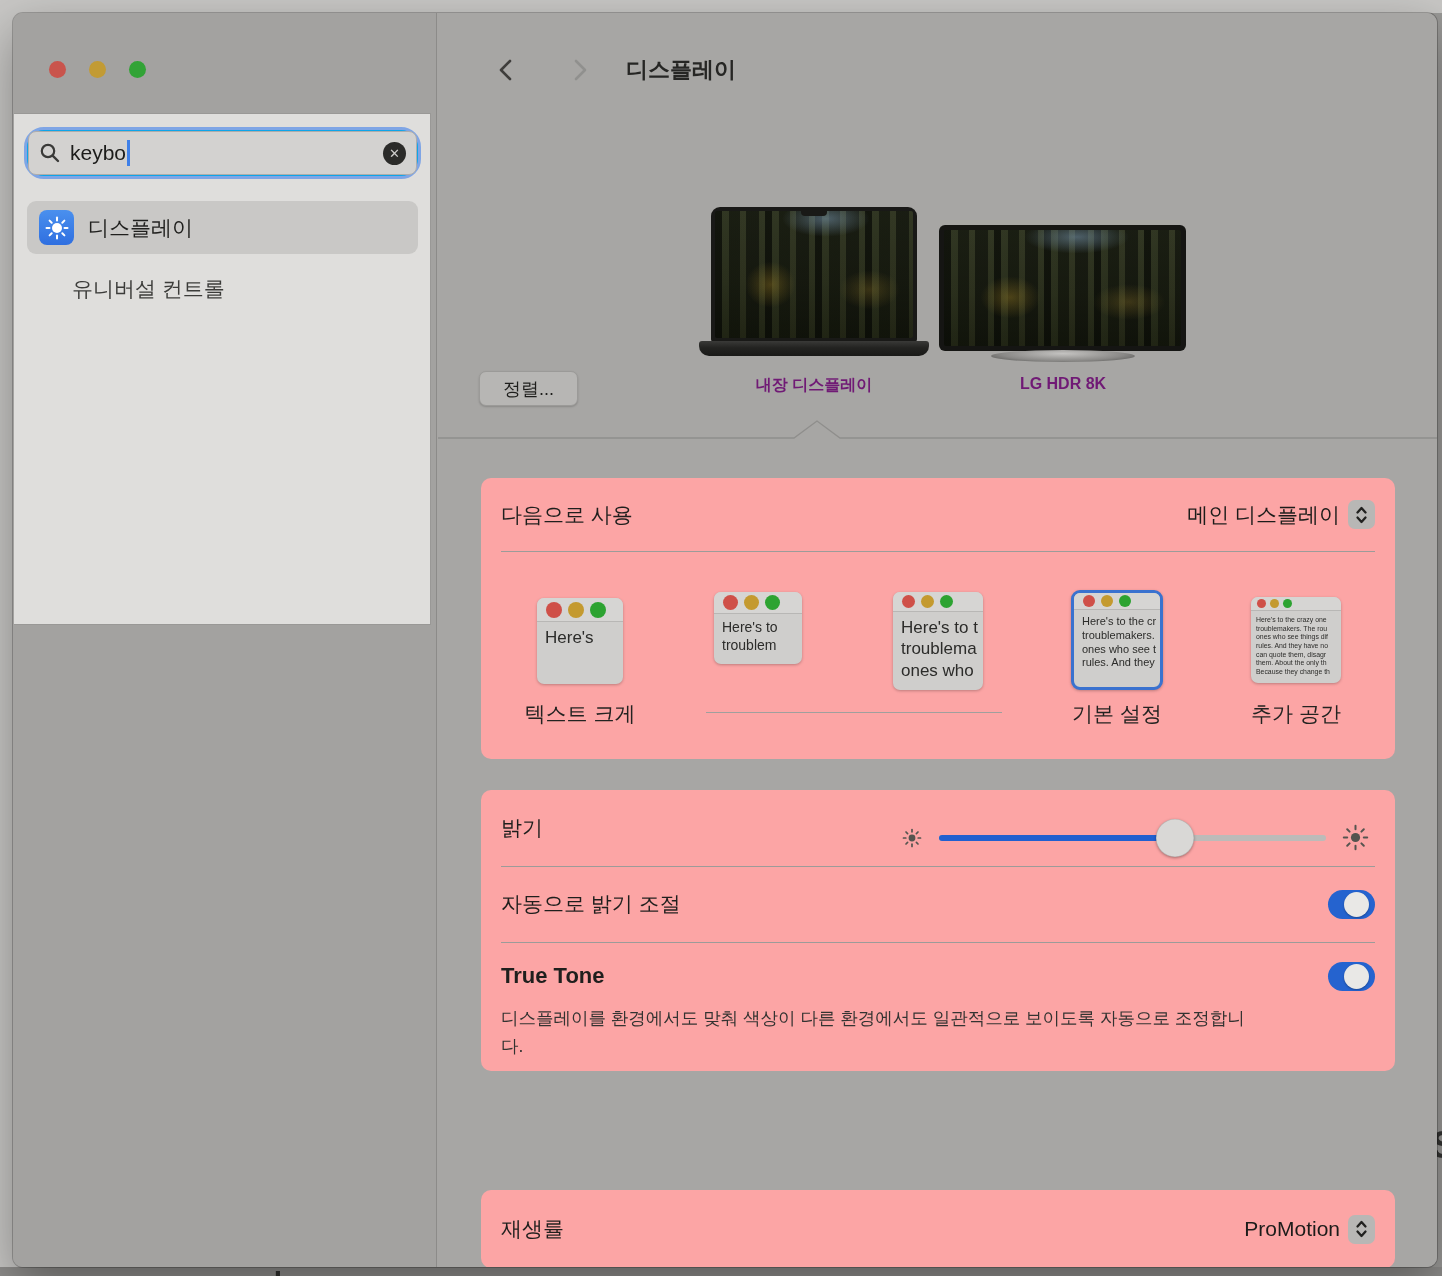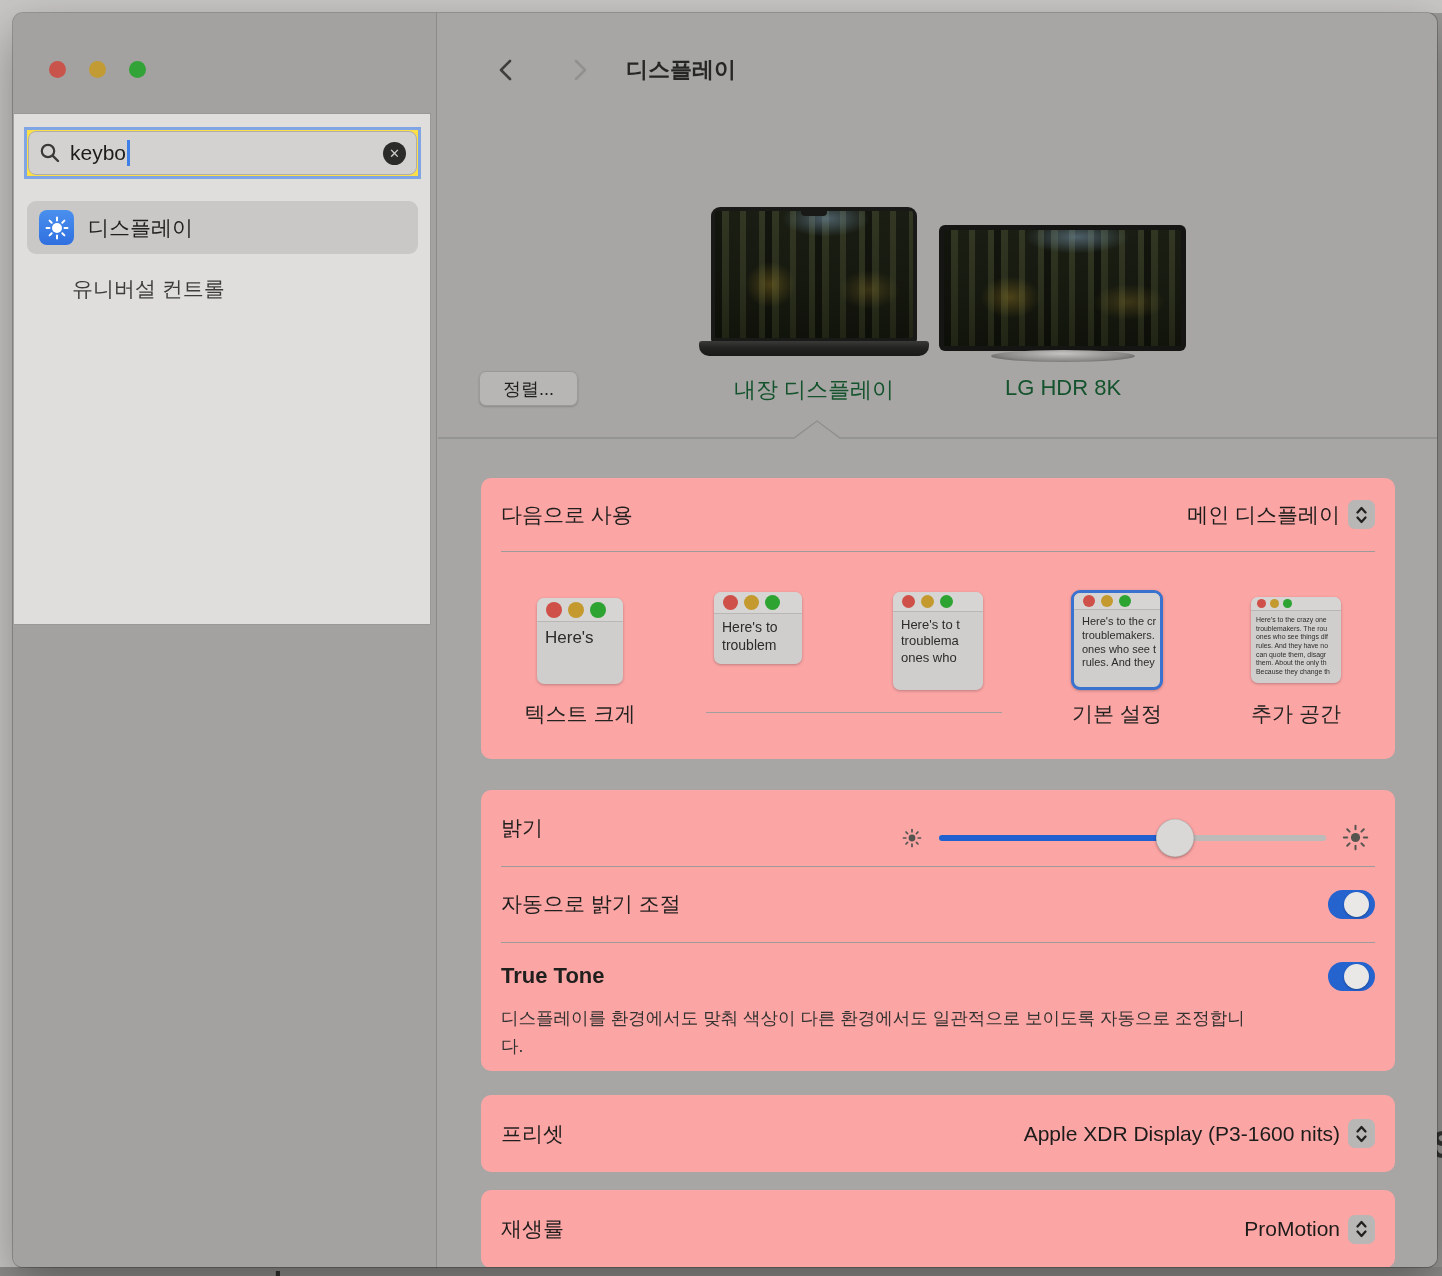--- a/index.html
+++ b/index.html
@@ -20,21 +20,21 @@
 
   
   .sidebar { position:absolute; left:0; top:0; width:424px; height:100%; background:#a3a2a0; border-right:1px solid #8c8b89; }
   .traffic { position:absolute; left:36px; top:48px; display:flex; gap:23px; }
   .traffic span { width:17px; height:17px; border-radius:50%; display:block; }
   .t-red { background:#c9544c; } .t-yellow { background:#c29b35; } .t-green { background:#32a336; }
 
   .search-panel { position:absolute; left:1px; top:100px; width:417px; height:512px;
     background:#dfdedc; border:1px solid #999896; border-left:none; }
   .search-field { position:absolute; left:10px; top:13px; width:397px; height:52px;
-    border:3px solid #7fa5e5; border-radius:0; background:#fde047; }
+    border:3px solid #7fa5e5; border-radius:20px; background:#0ea5e9; }
   .search-inner { position:absolute; inset:1px; border:1px solid #aeadab; border-radius:8px;
     background:#d3d2d0; display:flex; align-items:center; padding:0 10px; }
   .search-inner svg.mag { flex:0 0 auto; margin-right:9px; }
   .search-text { font-size:21px; color:#1c1c1a; }
   .caret { display:inline-block; width:3px; height:26px; background:#3f80e8; vertical-align:middle; margin-left:1px; }
   .clear-btn { margin-left:auto; width:23px; height:23px; border-radius:50%; background:#2b2b29;
     color:#cfcecc; font-size:13px; font-weight:700; display:flex; align-items:center; justify-content:center; }
 
   .result-row { position:absolute; left:13px; top:87px; width:391px; height:53px;
     background:#c9c8c6; border-radius:9px; display:flex; align-items:center; padding:0 12px; }
@@ -64,21 +64,21 @@
   .wallpaper { width:100%; height:100%; border-radius:2px; overflow:hidden;
     background:
       radial-gradient(ellipse 34% 22% at 56% 6%, rgba(120,150,175,0.55), transparent 65%),
       radial-gradient(ellipse 18% 26% at 28% 58%, rgba(200,160,45,0.30), transparent 70%),
       radial-gradient(ellipse 22% 22% at 78% 62%, rgba(205,165,55,0.22), transparent 70%),
       repeating-linear-gradient(90deg,
         rgba(8,10,5,0.70) 0 7px, rgba(62,70,36,0.25) 7px 14px,
         rgba(14,17,8,0.60) 14px 25px, rgba(84,88,46,0.18) 25px 31px,
         rgba(10,12,6,0.55) 31px 44px, rgba(70,76,40,0.22) 44px 50px),
       linear-gradient(180deg,#2c3122 0%,#23271a 55%,#16190f 100%); }
-  .display-label { position:absolute; top:362px; font-size:22px; font-weight:400; color:#14532d; text-align:center; }
+  .display-label { position:absolute; top:362px; font-size:16px; font-weight:700; color:#701a75; text-align:center; }
   .dl-builtin { left:256px; width:240px; }
   .dl-lg { left:505px; width:240px; }
 
   .arrange-btn { position:absolute; left:41px; top:358px; width:99px; height:35px;
     background:#b7b6b4; border:1px solid #9b9a98; border-radius:7px;
     box-shadow:0 1px 2px rgba(0,0,0,0.18); font-size:18px; color:#1e1e1c;
     display:flex; align-items:center; justify-content:center; }
 
   .notch-divider { position:absolute; left:0; top:406px; width:999px; height:20px; }
 
@@ -99,21 +99,21 @@
   .mini { position:absolute; background:#cfcecc; border-radius:7px; overflow:hidden;
     box-shadow:0 1px 3px rgba(0,0,0,0.25); }
   .mini .bar { background:#d6d5d3; border-bottom:1px solid #b8b7b5; display:flex; align-items:center; padding-left:9px; gap:6px; }
   .mini .bar i { border-radius:50%; display:block; flex:0 0 auto; }
   .mini .txt { color:#2c2c2a; padding:5px 0 0 8px; white-space:pre; line-height:1.25; }
   .m1 { left:56px;  top:120px; width:86px; height:86px; }
   .m1 .bar { height:24px; } .m1 .bar i { width:16px; height:16px; } .m1 .txt { font-size:17px; }
   .m2 { left:233px; top:114px; width:88px; height:72px; }
   .m2 .bar { height:22px; } .m2 .bar i { width:15px; height:15px; } .m2 .txt { font-size:14px; }
   .m3 { left:412px; top:114px; width:90px; height:98px; }
-  .m3 .bar { height:20px; } .m3 .bar i { width:13px; height:13px; } .m3 .txt { font-size:13px; }
+  .m3 .bar { height:20px; } .m3 .bar i { width:13px; height:13px; } .m3 .txt { font-size:17px; }
   .m4 { left:590px; top:112px; width:92px; height:100px; border:3px solid #3a72cf; border-radius:9px; }
   .m4 .bar { height:17px; } .m4 .bar i { width:12px; height:12px; } .m4 .txt { font-size:11px; }
   .m5 { left:770px; top:119px; width:90px; height:86px; }
   .m5 .bar { height:14px; padding-left:6px; gap:4px; } .m5 .bar i { width:9px; height:9px; } .m5 .txt { font-size:6.9px; padding-left:5px; }
   .dot-r { background:#cf5048; } .dot-y { background:#c49a2f; } .dot-g { background:#2da331; }
   .mini-label { position:absolute; top:222px; font-size:21px; font-weight:400; color:#232321; text-align:center; }
   .ml1 { left:19px; width:160px; } .ml4 { left:556px; width:160px; } .ml5 { left:735px; width:160px; }
   .group-line { position:absolute; left:225px; top:234px; width:296px; height:1px; background:#a09f9d; }
 
   
@@ -339,32 +339,20 @@
 
       <div class="row" style="top:160px; height:52px;">
         <span class="row-label" style="font-size:22px; font-weight:600;">True Tone</span>
         <div class="toggle">
             <div class="kn"></div>
           </div>
       </div>
       <div class="tt-desc">디스플레이를 환경에서도 맞춰 색상이 다른 환경에서도 일관적으로 보이도록 자동으로 조정합니다.</div>
     </div>
 
-    <div class="card card3">
-      <div class="row" style="top:0; height:77px;">
-        <span class="row-label">프리셋</span>
-        <span class="row-value">Apple XDR Display (P3-1600 nits)</span>
-        <div class="stepper">
-          <svg width="15" height="20" viewBox="0 0 15 20">
-            <polyline points="3.5,7.5 7.5,3 11.5,7.5" fill="none" stroke="#222220" stroke-width="2.3" stroke-linecap="round" stroke-linejoin="round"></polyline>
-            <polyline points="3.5,12.5 7.5,17 11.5,12.5" fill="none" stroke="#222220" stroke-width="2.3" stroke-linecap="round" stroke-linejoin="round"></polyline>
-          </svg>
-        </div>
-      </div>
-    </div>
 
     <div class="card card4">
       <div class="row" style="top:0; height:78px;">
         <span class="row-label">재생률</span>
         <span class="row-value">ProMotion</span>
         <div class="stepper">
           <svg width="15" height="20" viewBox="0 0 15 20">
             <polyline points="3.5,7.5 7.5,3 11.5,7.5" fill="none" stroke="#222220" stroke-width="2.3" stroke-linecap="round" stroke-linejoin="round"></polyline>
             <polyline points="3.5,12.5 7.5,17 11.5,12.5" fill="none" stroke="#222220" stroke-width="2.3" stroke-linecap="round" stroke-linejoin="round"></polyline>
           </svg>

